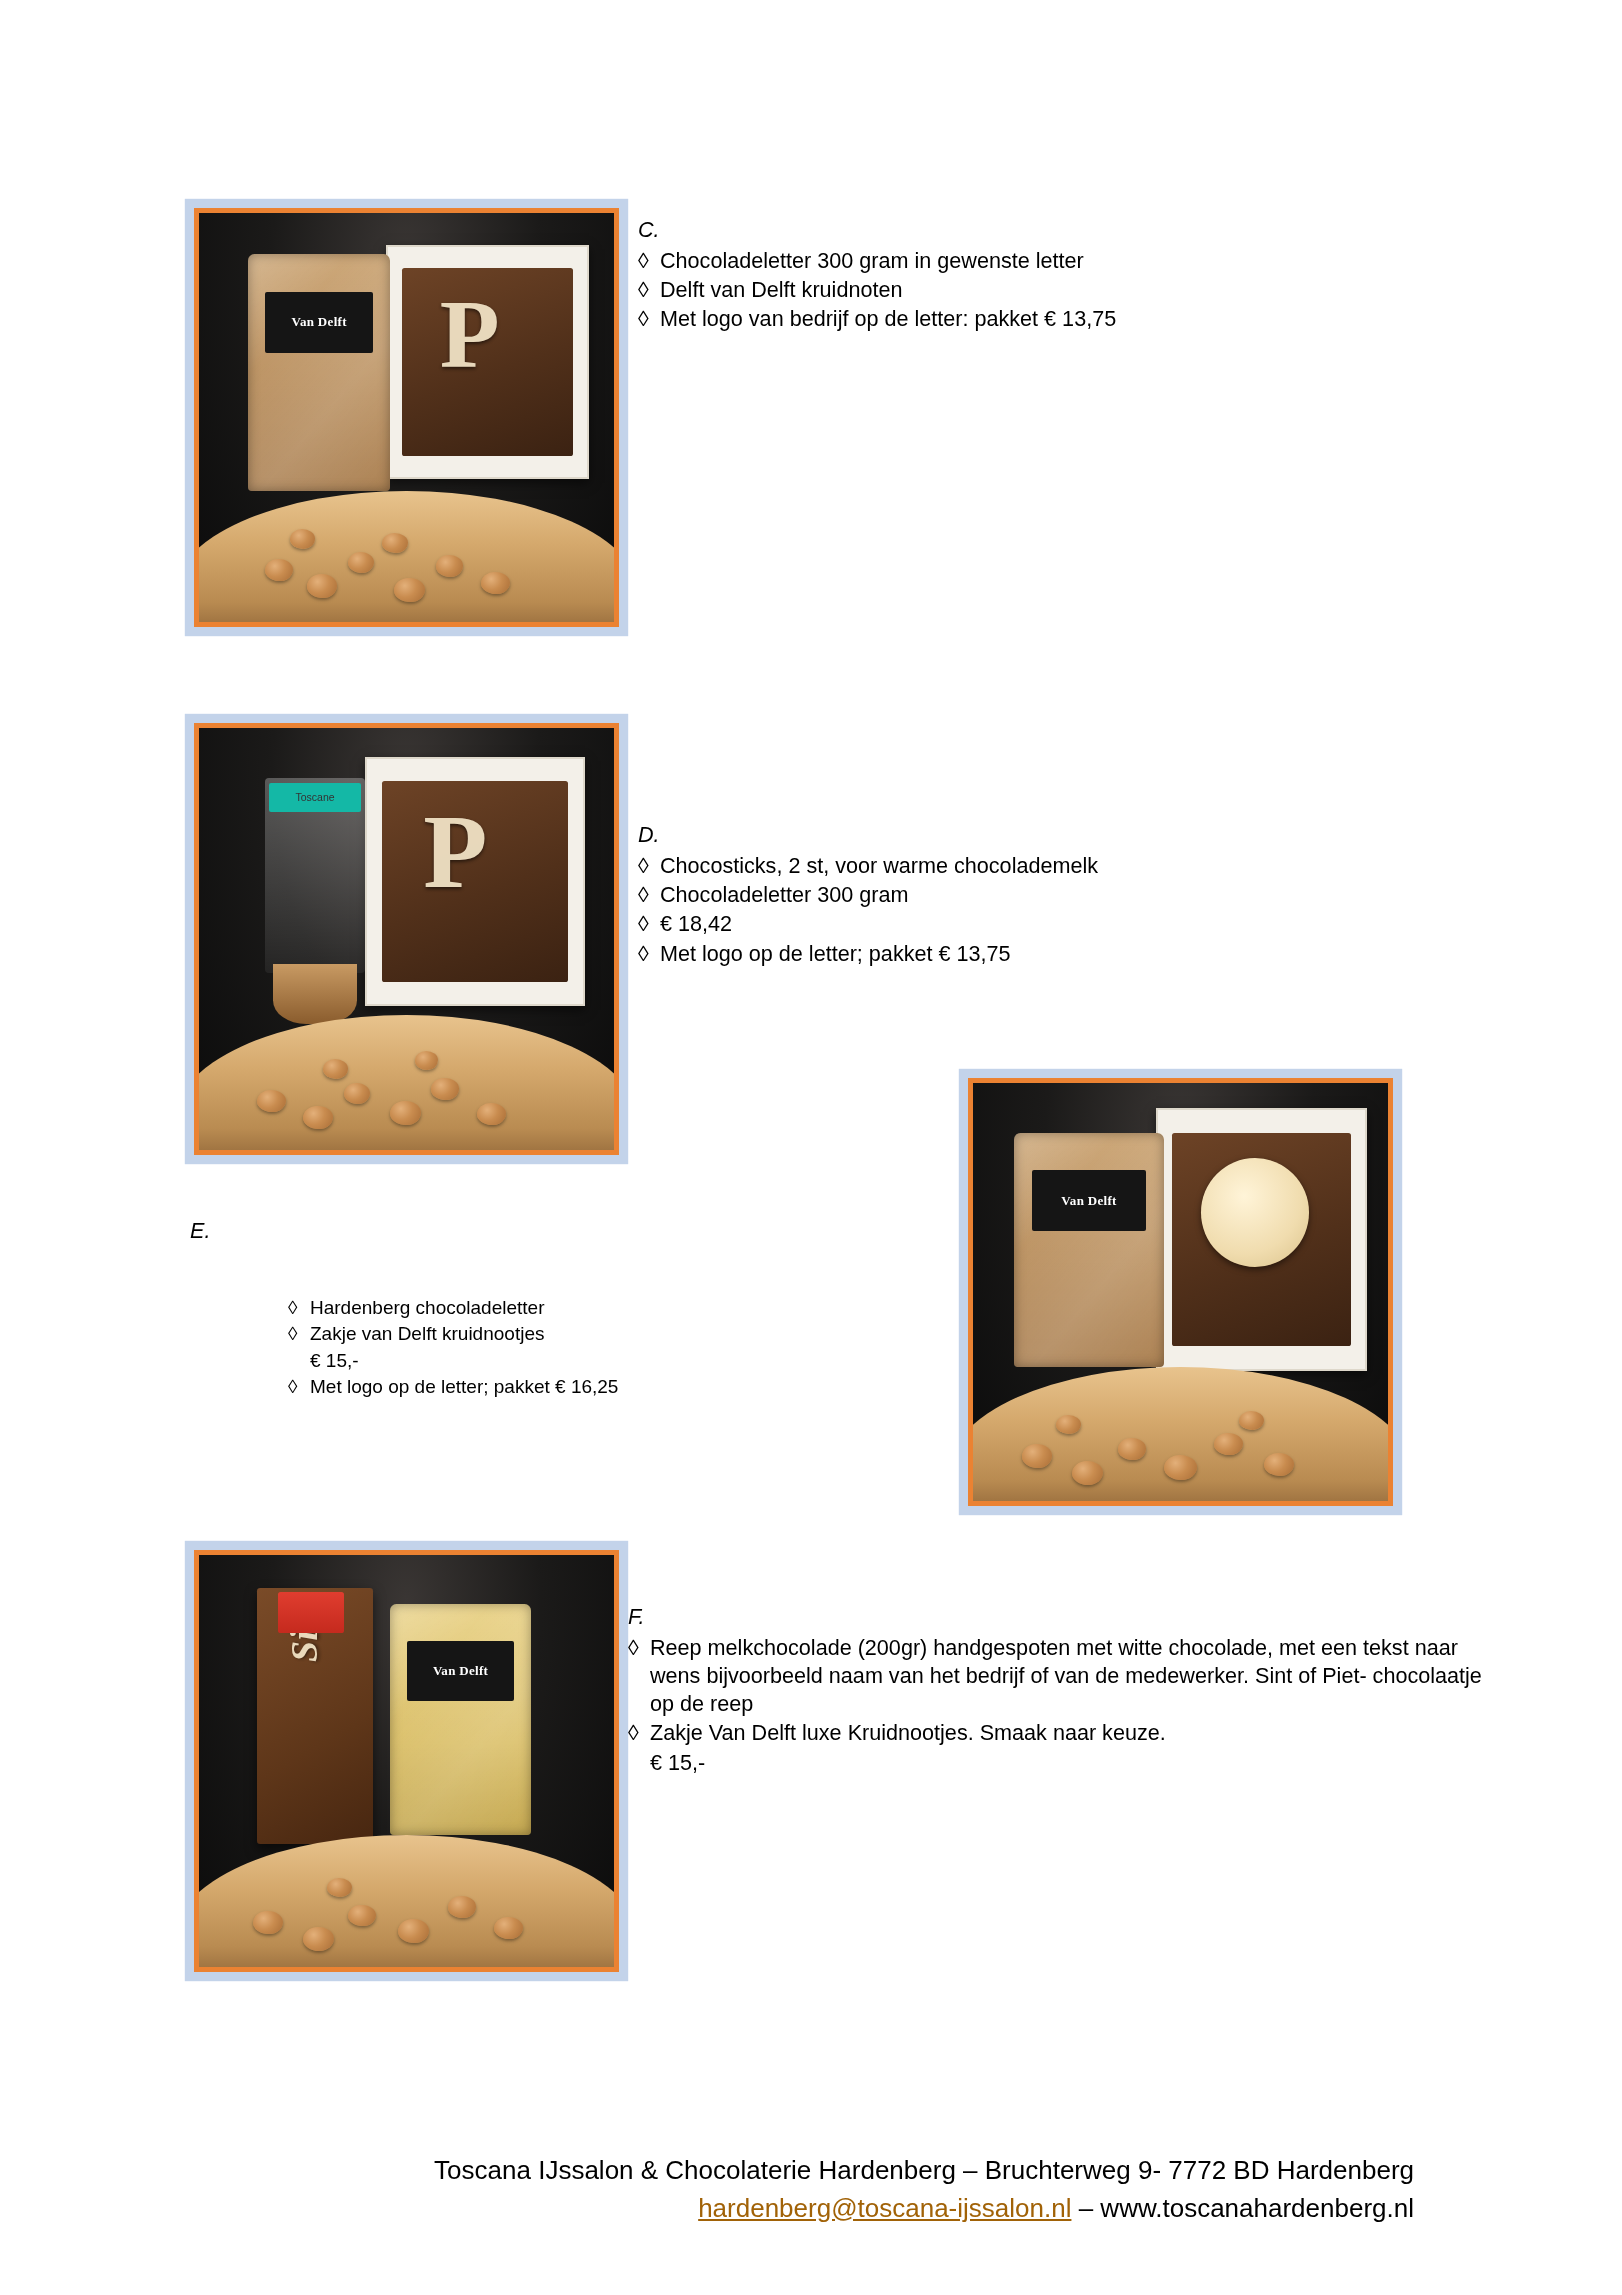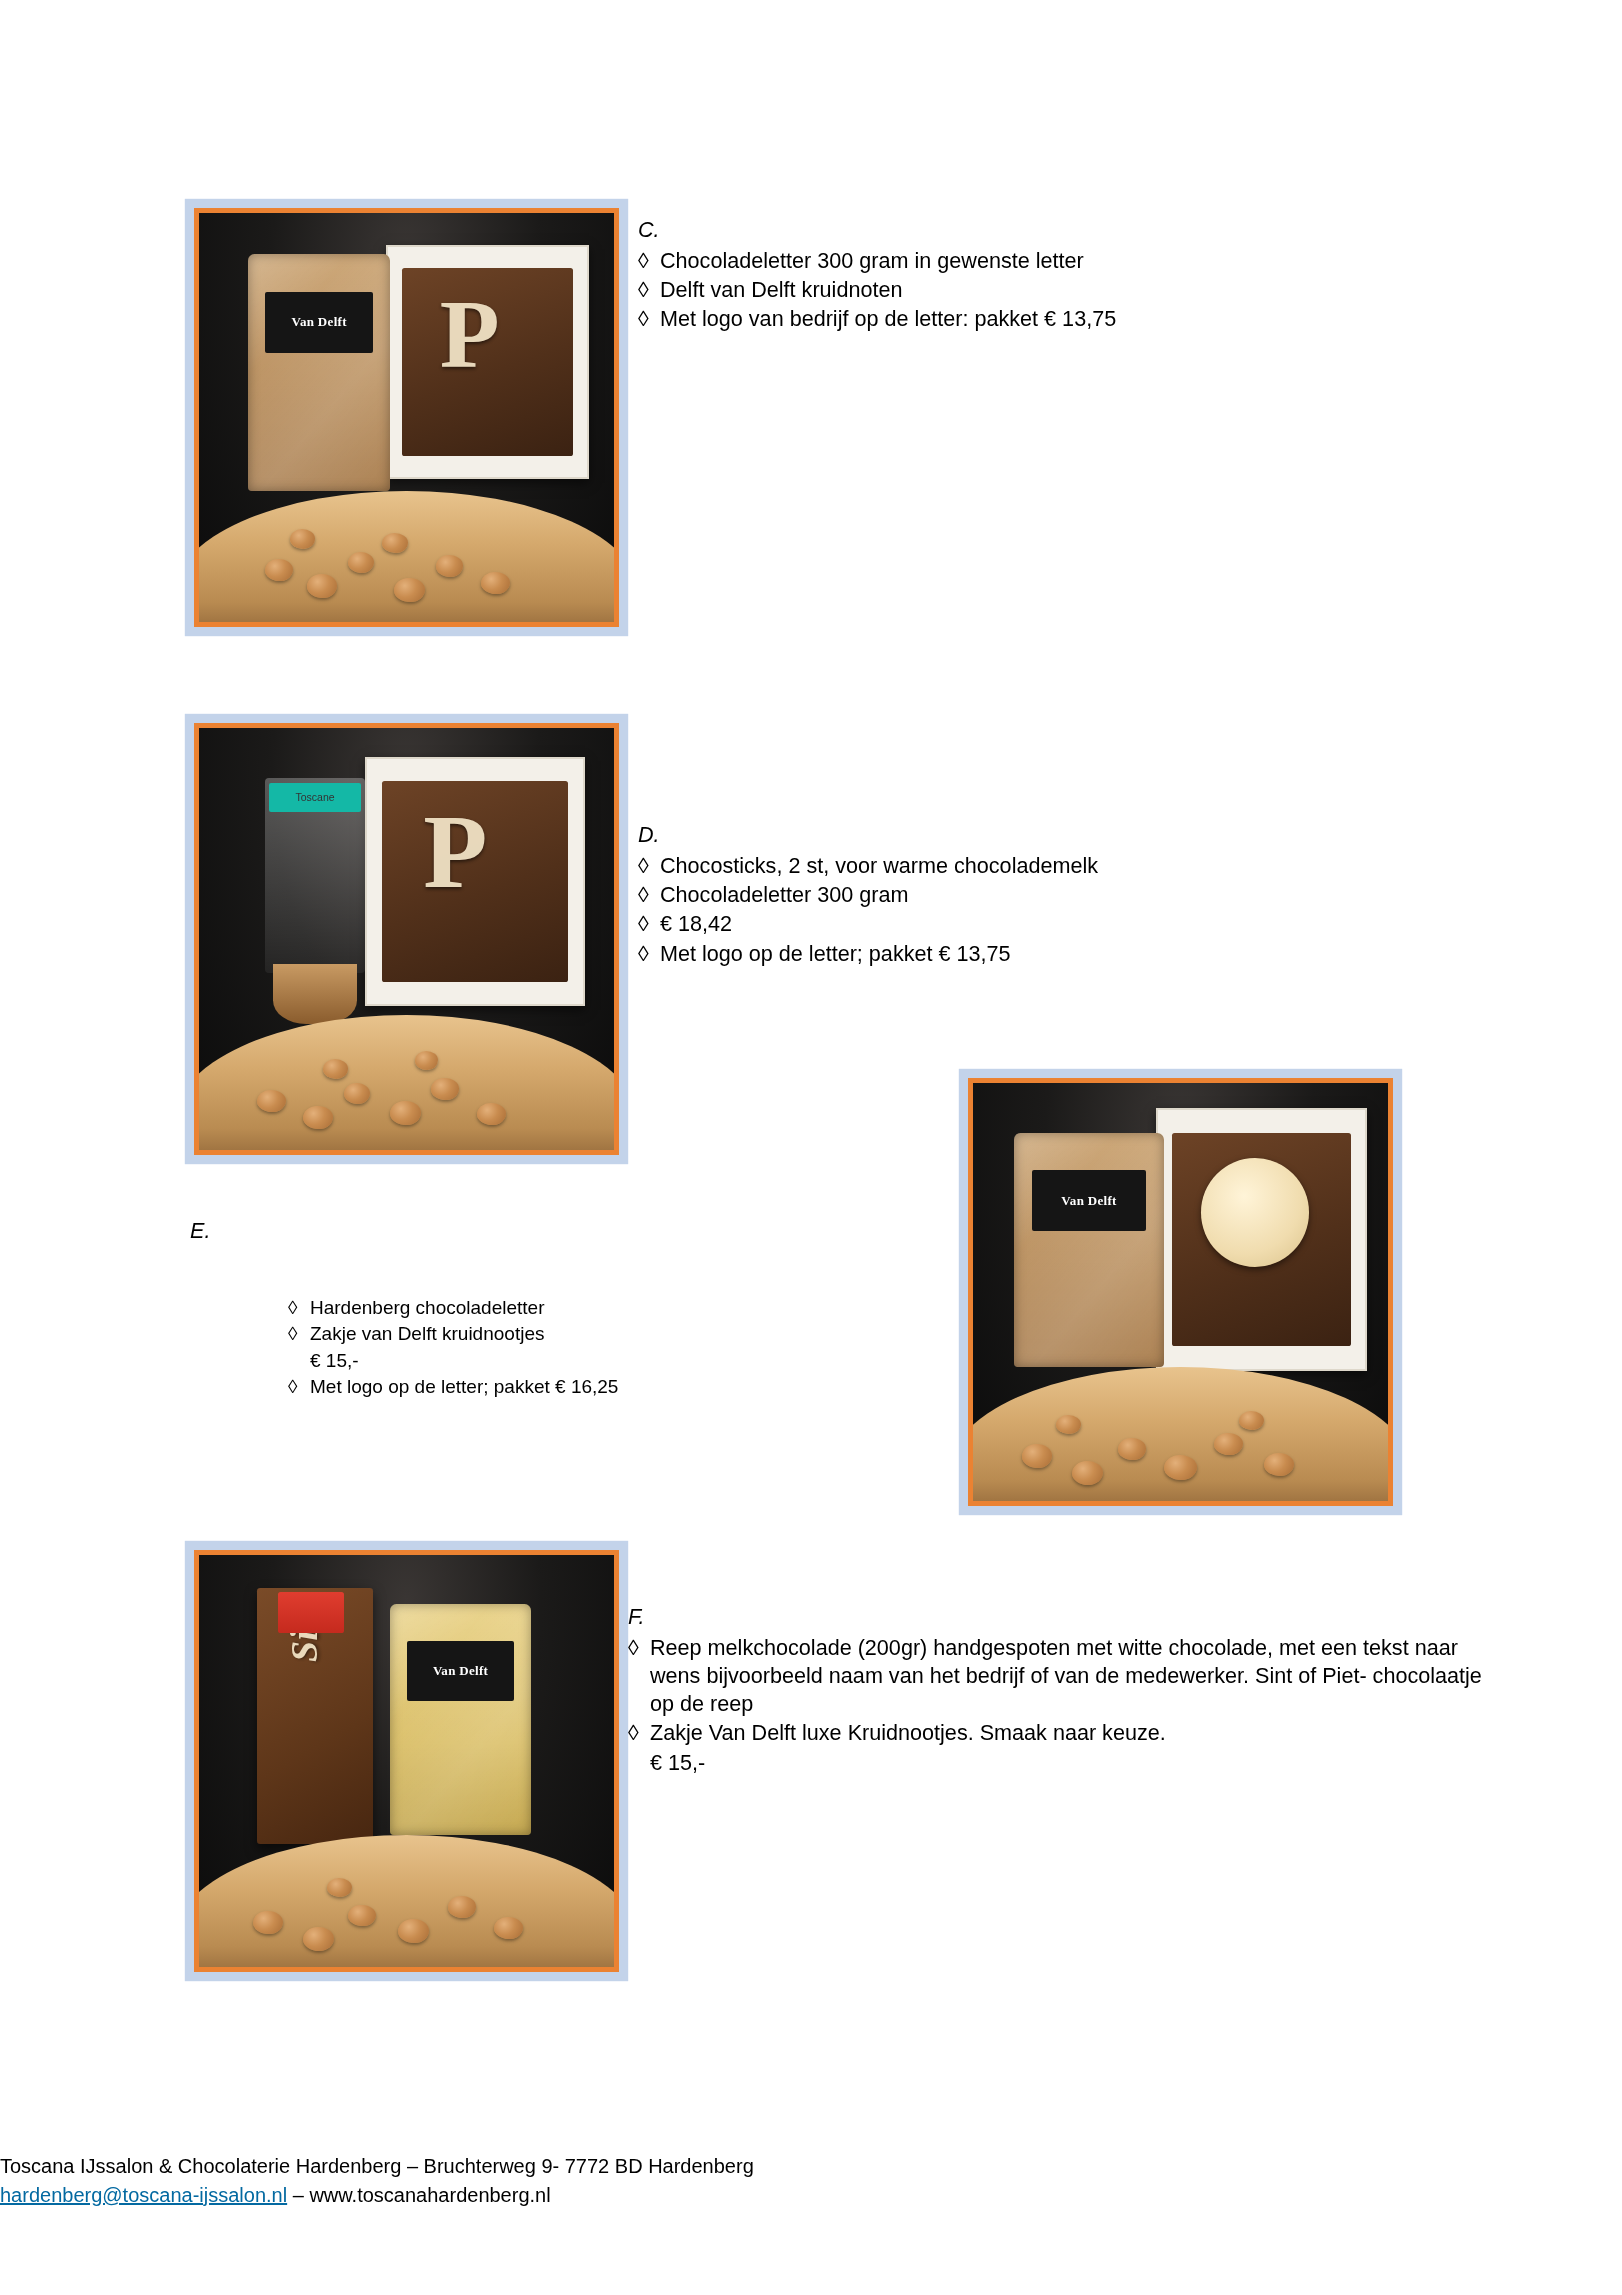--- a/index.html
+++ b/index.html
@@ -150,26 +150,26 @@
   }
   .bullets li .body { flex: 1 1 auto; }
 
   .small { font-size: 19px; line-height: 1.32; }
 
   
   .footer {
     position: absolute;
     left: 0;
     width: 1414px;
-    text-align: left;
-    font-size: 20px;
+    text-align: right;
+    font-size: 26px;
     line-height: 1.45;
   }
   .footer a {
-    color: #0369a1;
+    color: #a16207;
     text-decoration: underline;
   }
 </style>
 </head>
 <body>
 
 <div class="page">
 
   <div class="photo" style="left:194px; top:208px; width:425px; height:419px;">
     <div class="inner">

